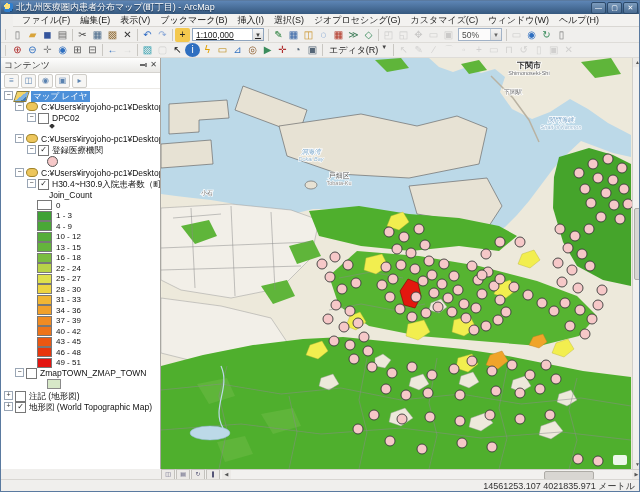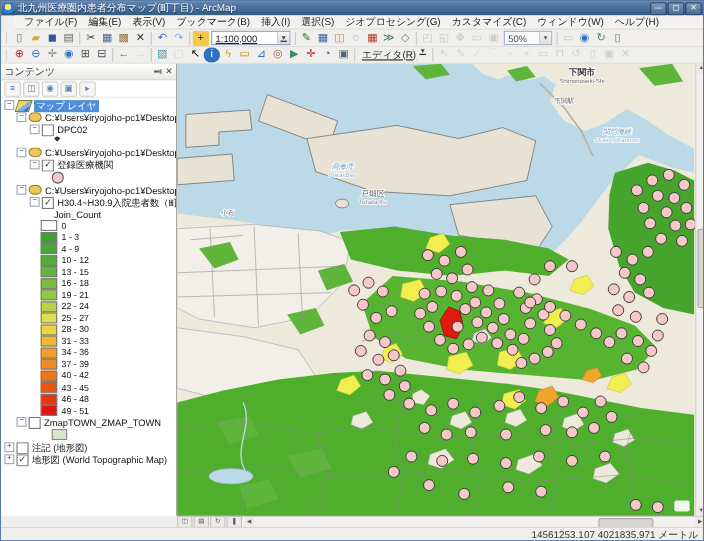--- a/index.html
+++ b/index.html
@@ -34,21 +34,21 @@
   .icon-btn.round{border-radius:50%;}
   .sep{width:1px;height:12px;background:#c9c7c2;margin:0 2px;flex:0 0 auto;}
   .combo{height:13px;background:#fff;border:1px solid #8ea4be;display:flex;align-items:center;
     font-size:8.5px;color:#222;box-sizing:border-box;margin:0 2px;flex:0 0 auto;}
   .combo .val{padding:0 3px;white-space:nowrap;overflow:hidden;flex:1;}
   .combo .drop{width:10px;height:100%;background:linear-gradient(#f6f6f6,#dcdcdc);
     border-left:1px solid #b9c6d6;font-size:6px;line-height:12px;text-align:center;color:#444;}
   #scale-combo{width:72px;text-decoration:underline;}
   #zoom-combo{width:44px;opacity:.8;}
   .text-btn{height:13px;display:flex;align-items:flex-start;font-size:9px;color:#222;
-    border:1px solid transparent;padding:0 3px;white-space:nowrap;flex:0 0 auto;text-decoration:underline;}
+    border:1px solid transparent;padding:0 3px;white-space:nowrap;flex:0 0 auto;}
   .text-btn .caret{font-size:6px;margin-left:3px;color:#444;}
   
   #main{position:absolute;left:0;top:57px;width:640px;height:411px;}
   
   #toc{position:absolute;left:0;top:0;width:160px;height:411px;background:#fff;
     border-right:1px solid #a9a7a2;box-sizing:border-box;overflow:hidden;}
   .toc-header{height:14px;background:linear-gradient(#fdfdfd,#e9e8e5);border-bottom:1px solid #d5d3cf;
     display:flex;align-items:center;font-size:9px;color:#333;padding:0 3px;}
   .toc-header .hbtn{margin-left:auto;display:flex;gap:3px;align-items:center;}
   .pin{width:8px;height:8px;position:relative;}
@@ -310,24 +310,20 @@
               <span class="legend-sw" style="background: rgb(85, 173, 57);"></span>
               <span>10 - 12</span>
             </div>
             <div class="legend-row">
               <span class="legend-sw" style="background: rgb(100, 180, 60);"></span>
               <span>13 - 15</span>
             </div>
             <div class="legend-row">
               <span class="legend-sw" style="background: rgb(122, 189, 63);"></span>
               <span>16 - 18</span>
-            </div>
-            <div class="legend-row">
-              <span class="legend-sw" style="background: rgb(149, 199, 67);"></span>
-              <span>19 - 21</span>
             </div>
             <div class="legend-row">
               <span class="legend-sw" style="background: rgb(184, 211, 72);"></span>
               <span>22 - 24</span>
             </div>
             <div class="legend-row">
               <span class="legend-sw" style="background: rgb(223, 224, 77);"></span>
               <span>25 - 27</span>
             </div>
             <div class="legend-row">

